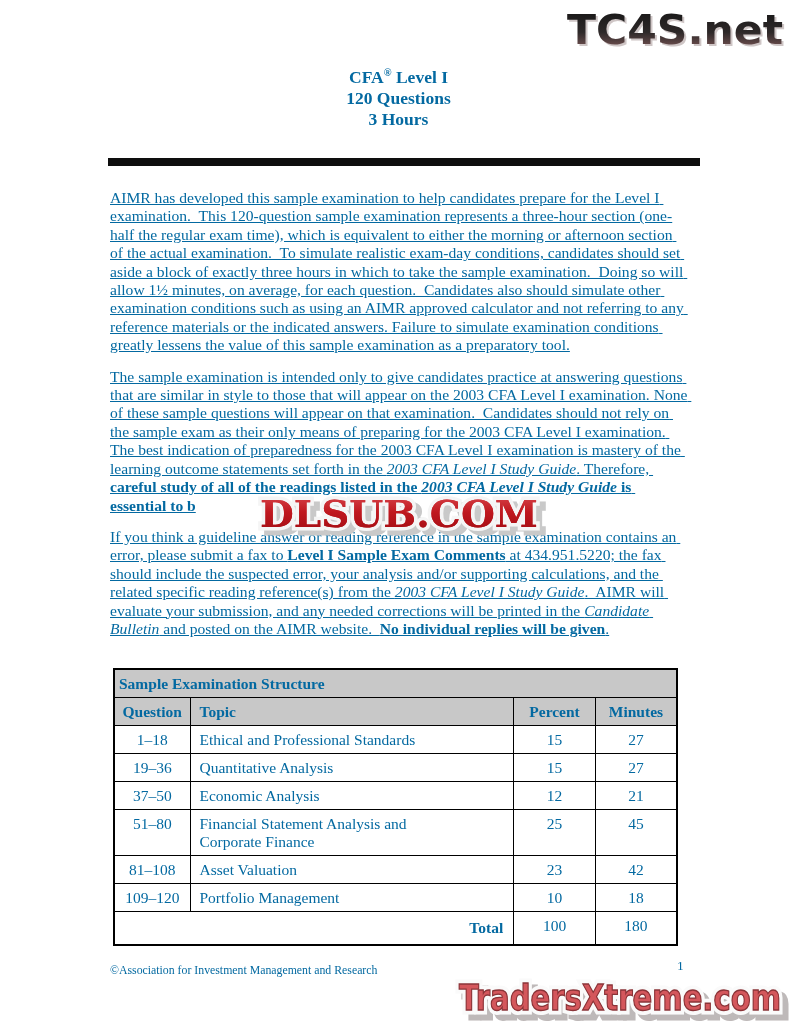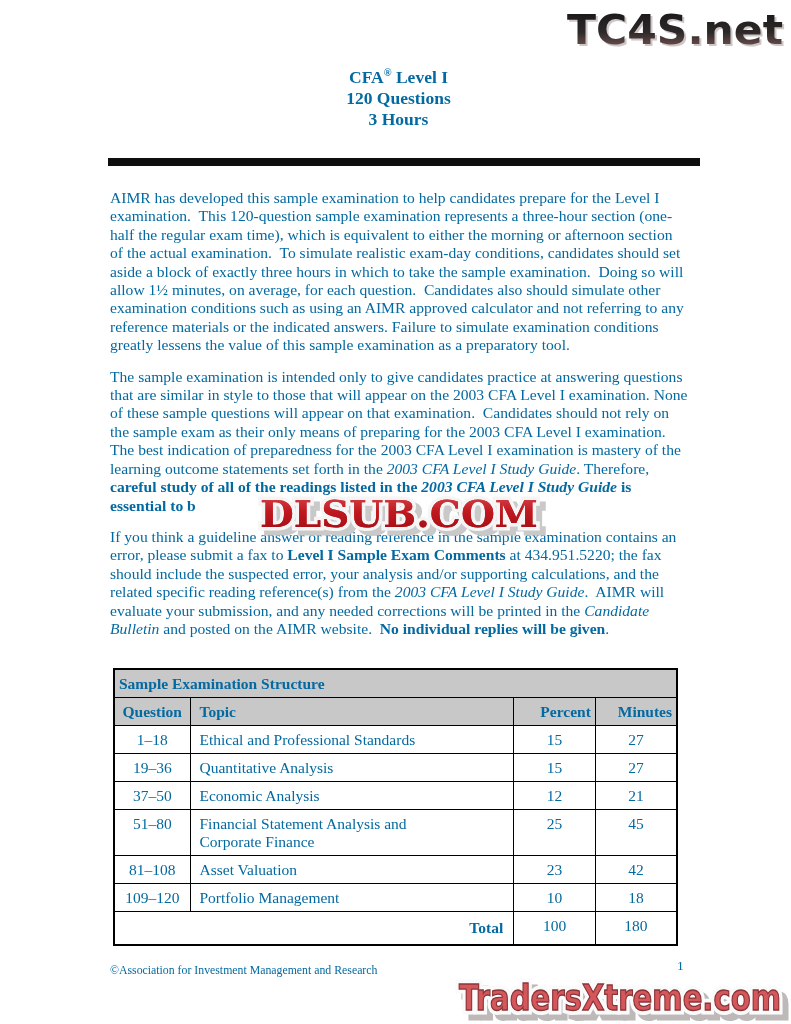--- a/index.html
+++ b/index.html
@@ -36,20 +36,21 @@
     width: 592px; height: 8px;
     background: #0e0e0e;
   }
 
   
   .body-copy {
     position: absolute;
     top: 189px; left: 110px; width: 579px;
     font-size: 15.6px;
     line-height: 18.4px;
+    text-decoration: underline;
   }
   .para { margin-bottom: 13px; white-space: pre-wrap; }
   .run-normal { font-weight: normal; font-style: normal; }
   .run-bold { font-weight: bold; }
   .run-italic { font-style: italic; }
   .run-bolditalic { font-weight: bold; font-style: italic; }
 
   
   .dlsub { position: absolute; top: 486px; left: 249px; }
 
@@ -68,21 +69,21 @@
   }
   th.tbl-title {
     background: #c8c8c8;
     text-align: left;
     padding-left: 8px;
     font-size: 15.5px;
   }
   tr.hdr th { background: #c8c8c8; }
   .col-q { width: 13.5%; }
   .col-t { width: 57.5%; text-align: left; padding-left: 9px !important; margin-top: 28px; }
-  .col-n { width: 14.5%; text-align: right; }
+  .col-n { width: 14.5%; text-align: center; }
   td.cell-q { text-align: center; }
   td.cell-t { text-align: left; padding-left: 9px !important; }
   td.cell-n { text-align: center; }
   td.total-label { text-align: right; font-weight: bold; padding-right: 10px !important; padding-top: 7px !important; padding-bottom: 7px !important; }
 
   
   .footer-copyright {
     position: absolute;
     top: 963px; left: 110px;
     font-size: 11.8px;

